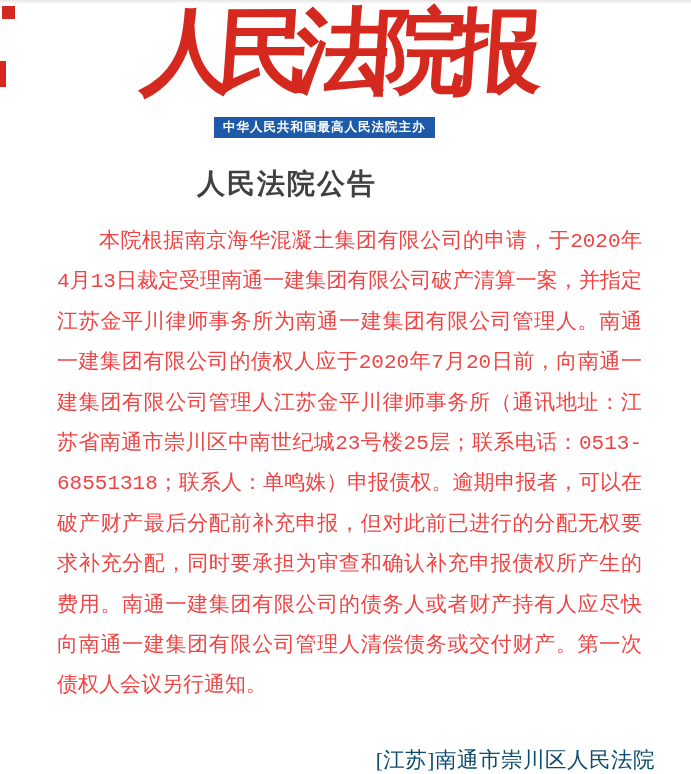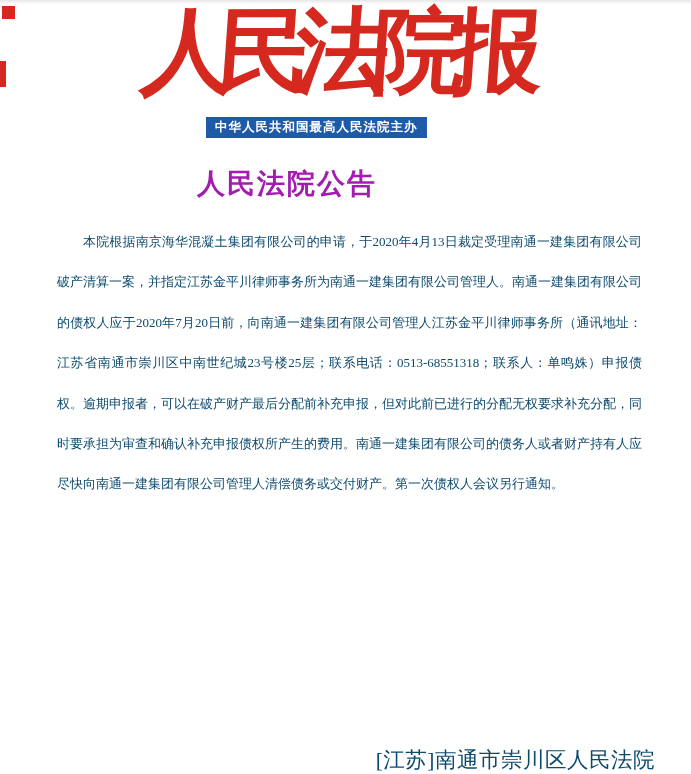--- a/index.html
+++ b/index.html
@@ -33,45 +33,45 @@
     white-space:nowrap;
     font-family:"Liberation Serif","DejaVu Serif",serif;
   }
   .subtitle::first-letter{
     float:left;
     font-size:50px;line-height:40px;
     margin-right:5px;
     letter-spacing:0;
   }
   .banner-row{
-    position:absolute;left:52px;top:115px;
+    position:absolute;left:60px;top:115px;
     display:flex;align-items:center;padding-left:12px;
   }
   .banner{
     height:21px;line-height:21px;
     color:#ffffff;font-weight:bold;white-space:nowrap;
     font-family:"Liberation Sans","DejaVu Sans",sans-serif;
   }
   .banner-blue{background:#1e5aa8;font-size:12.5px;padding:0 9px;letter-spacing:1px;}
   .banner-orange{background:#ef8022;font-size:13px;padding:0 10px;letter-spacing:2px;box-shadow:inset 0 0 0 1px #f9a95e;}
 
   .doc-title{
     position:absolute;left:0;top:165px;width:574px;
     text-align:center;
-    font-size:28px;font-weight:bold;color:#a21caf;
+    font-size:28px;font-weight:bold;color:#404040;
     letter-spacing:2px;
     font-family:"Liberation Sans","DejaVu Sans",sans-serif;
   }
   .doc-body{
     position:absolute;left:57px;top:222px;width:585px;
-    font-size:13px;line-height:40.4px;
-    color:#0c4a6e;
+    font-size:21px;line-height:40.4px;
+    color:#ef4444;
     text-align:justify;
     text-indent:2em;
-    font-family:Liberation Serif, serif;
+    font-family:Liberation Mono, monospace;
   }
   .doc-signature{
     position:absolute;right:36px;top:745px;
     font-size:21.5px;color:#0c4a6e;
     letter-spacing:0.5px;white-space:nowrap;
     font-family:"Liberation Serif","DejaVu Serif",serif;
   }
 </style>
 </head>
 <body>

